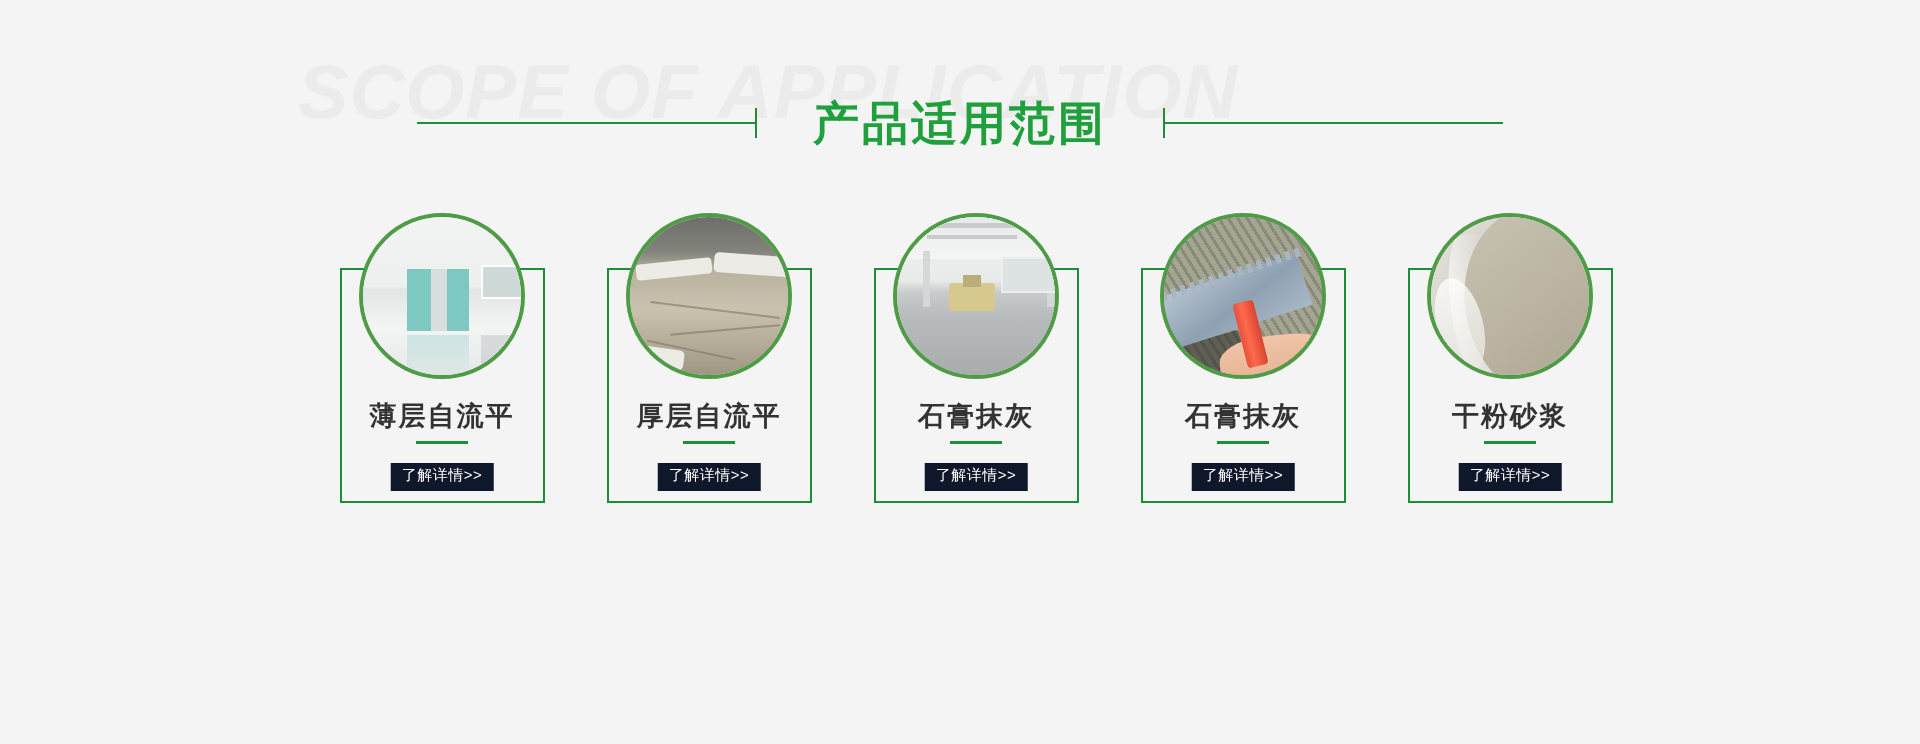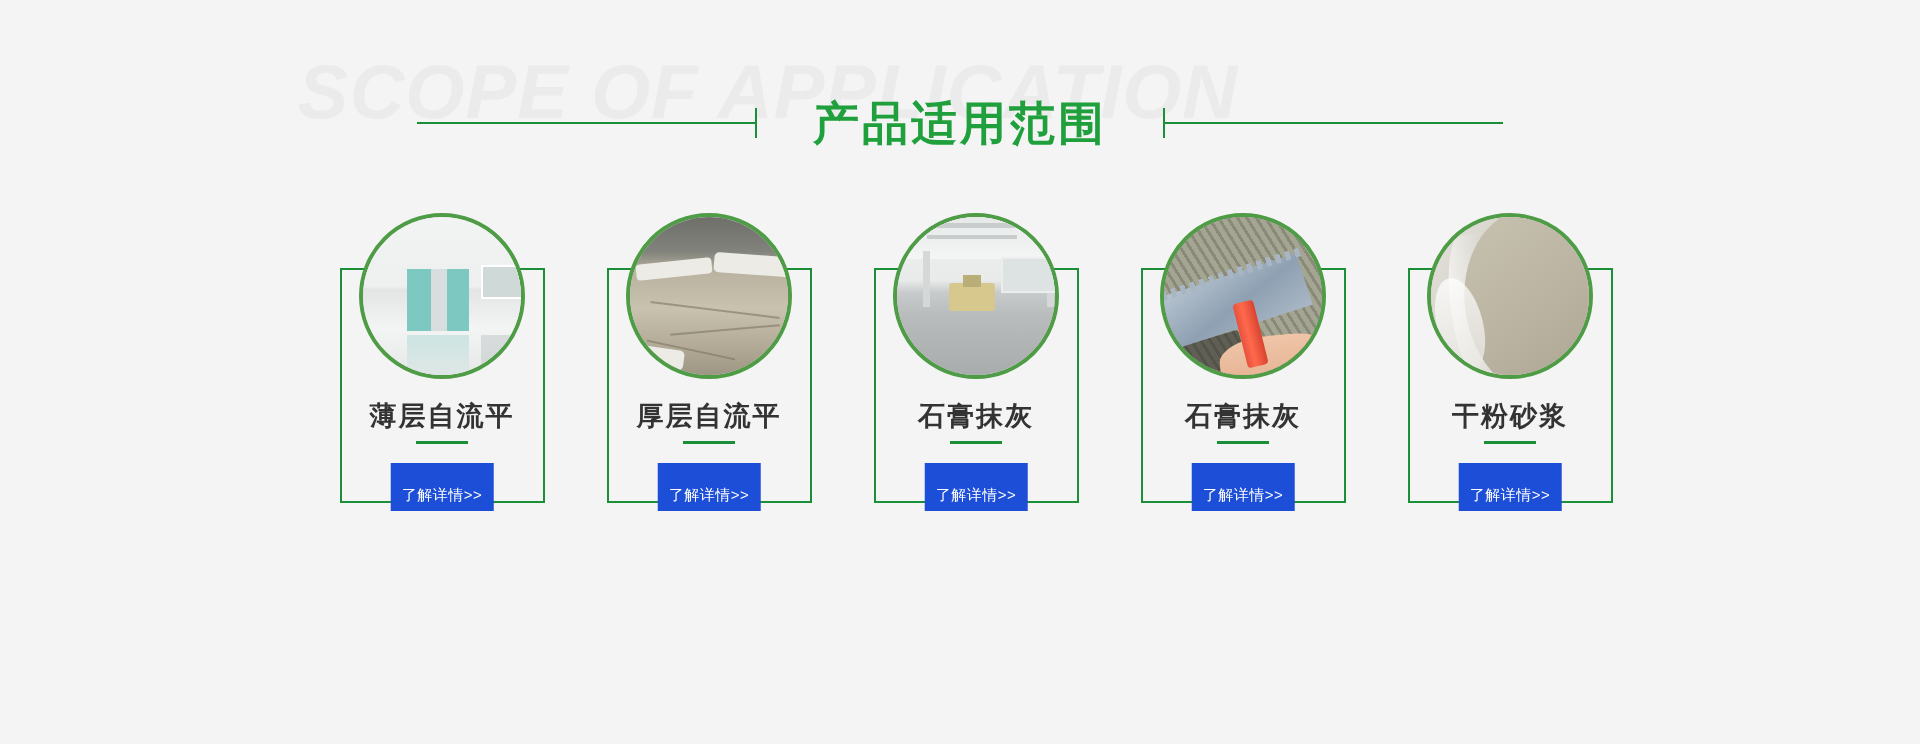--- a/index.html
+++ b/index.html
@@ -88,23 +88,23 @@
     font-size: 27px; font-weight: bold; color: #333;
     letter-spacing: 2px;
     white-space: nowrap;
   }
   .underline {
     position: absolute; top: 228px; left: 50%; transform: translateX(-50%);
     width: 52px; height: 3px; background: #1a8f38;
   }
   .btn {
     position: absolute; top: 250px; left: 50%; transform: translateX(-50%);
-    background: #1d4ed8; color: #fff;
+    background: #0f172a; color: #fff;
     font-size: 15px; line-height: 1;
-    padding: 24px 11px 9px;
+    padding: 4px 11px 9px;
     white-space: nowrap;
     cursor: pointer; border: none;
     font-family: "Liberation Sans", sans-serif;
     letter-spacing: 0.5px;
   }
 
   
   
   .art-floor1 { background: linear-gradient(#f2f4f3 0%, #eef0ef 44%, #e3e5e4 46%, #f3f4f4 70%, #e6e8e7 100%); }
   .art-floor1 .door { position:absolute; background:#7ec8c2; }

